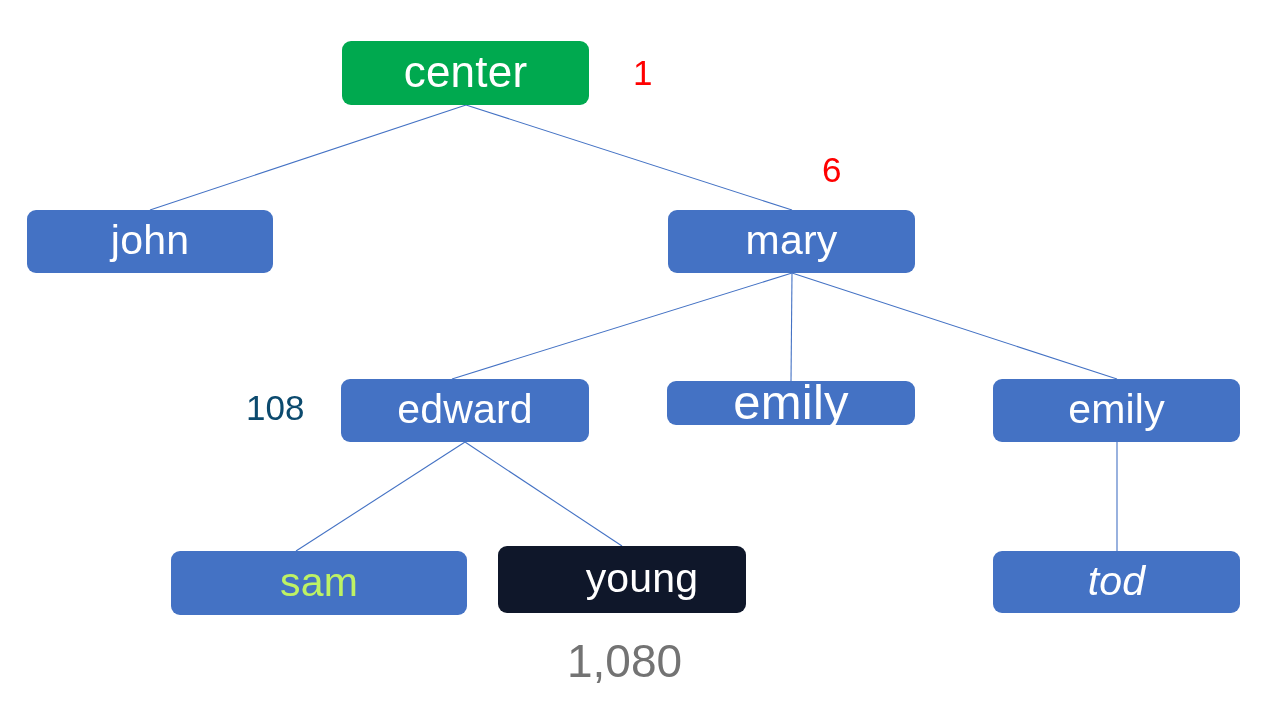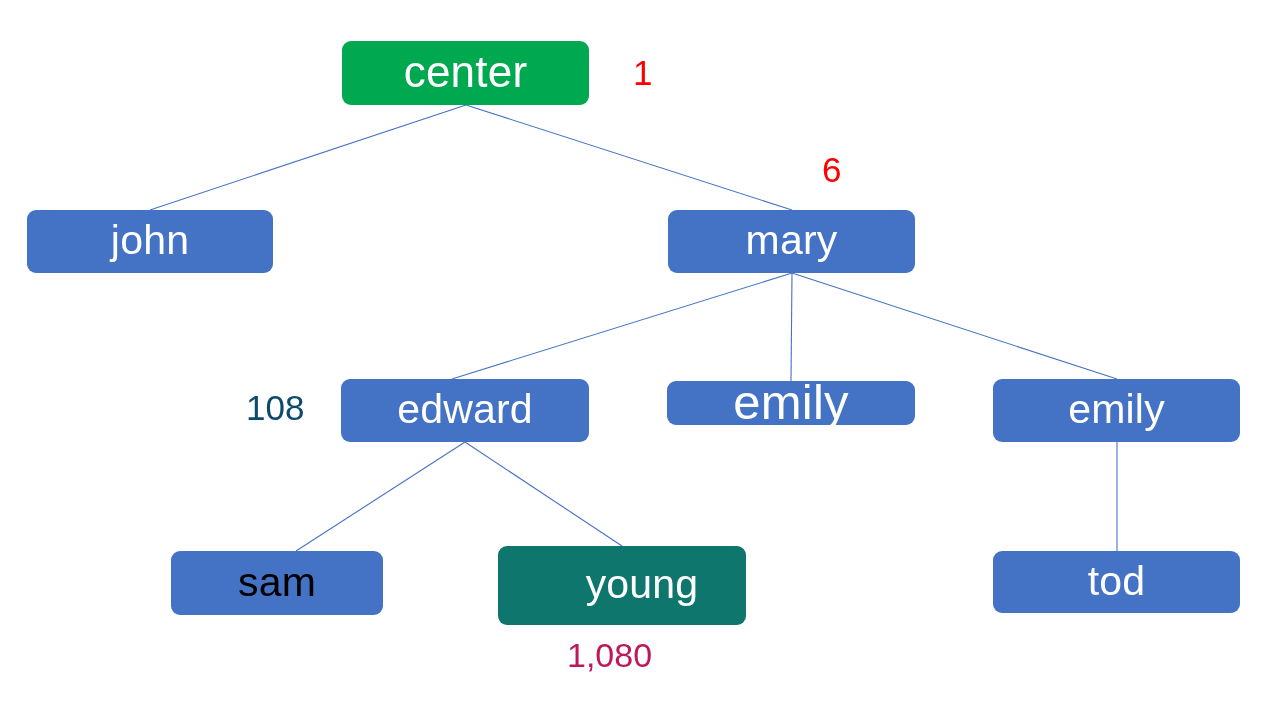--- a/index.html
+++ b/index.html
@@ -86,31 +86,31 @@
       </div>
       <div class="node node-blue" style="left: 341px; top: 379px; width: 248px; height: 63px; background: rgb(68, 114, 196); color: rgb(255, 255, 255); font-size: 41px;">
         <span class="node-label">edward</span>
       </div>
       <div class="node node-blue" style="left: 667px; top: 381px; width: 248px; height: 44px; background: rgb(68, 114, 196); color: rgb(255, 255, 255); font-size: 49px;">
         <span class="node-label">emily</span>
       </div>
       <div class="node node-blue" style="left: 993px; top: 379px; width: 247px; height: 63px; background: rgb(68, 114, 196); color: rgb(255, 255, 255); font-size: 41px;">
         <span class="node-label">emily</span>
       </div>
-      <div class="node node-blue" style="left: 171px; top: 551px; width: 212px; height: 64px; background: rgb(68, 114, 196); color: #000000; font-size: 41px;">
+      <div class="node node-blue" style="left: 171px; top: 551px; width: 296px; height: 64px; background: rgb(68, 114, 196); color: #bef264; font-size: 41px;">
         <span class="node-label">sam</span>
       </div>
-      <div class="node node-blue" style="left: 498px; top: 546px; width: 248px; height: 79px; background: #0f766e; color: rgb(255, 255, 255); font-size: 41px; padding-left: 40px;">
+      <div class="node node-blue" style="left: 498px; top: 546px; width: 248px; height: 67px; background: #0f172a; color: rgb(255, 255, 255); font-size: 41px; padding-left: 40px;">
         <span class="node-label">young</span>
       </div>
-      <div class="node node-blue" style="left: 993px; top: 551px; width: 247px; height: 62px; background: rgb(68, 114, 196); color: rgb(255, 255, 255); font-size: 41px;">
+      <div class="node node-blue" style="left: 993px; top: 551px; width: 247px; height: 62px; background: rgb(68, 114, 196); color: rgb(255, 255, 255); font-size: 41px; font-style: italic;">
         <span class="node-label">tod</span>
       </div>
     </div>
 
   <div id="annotation-layer">
       <div class="annotation" style="left: 633px; top: 55px; font-size: 35px; color: rgb(255, 0, 0);">1</div>
       <div class="annotation" style="left: 822px; top: 152px; font-size: 35px; color: rgb(255, 0, 0);">6</div>
       <div class="annotation" style="left: 246px; top: 390px; font-size: 35px; color: #0c4a6e;">108</div>
-      <div class="annotation" style="left: 567px; top: 638px; font-size: 34px; color: #be185d;">1,080</div>
+      <div class="annotation" style="left: 567px; top: 638px; font-size: 46px; color: #737373;">1,080</div>
     </div>
 
 </div>
 
 </body></html>

